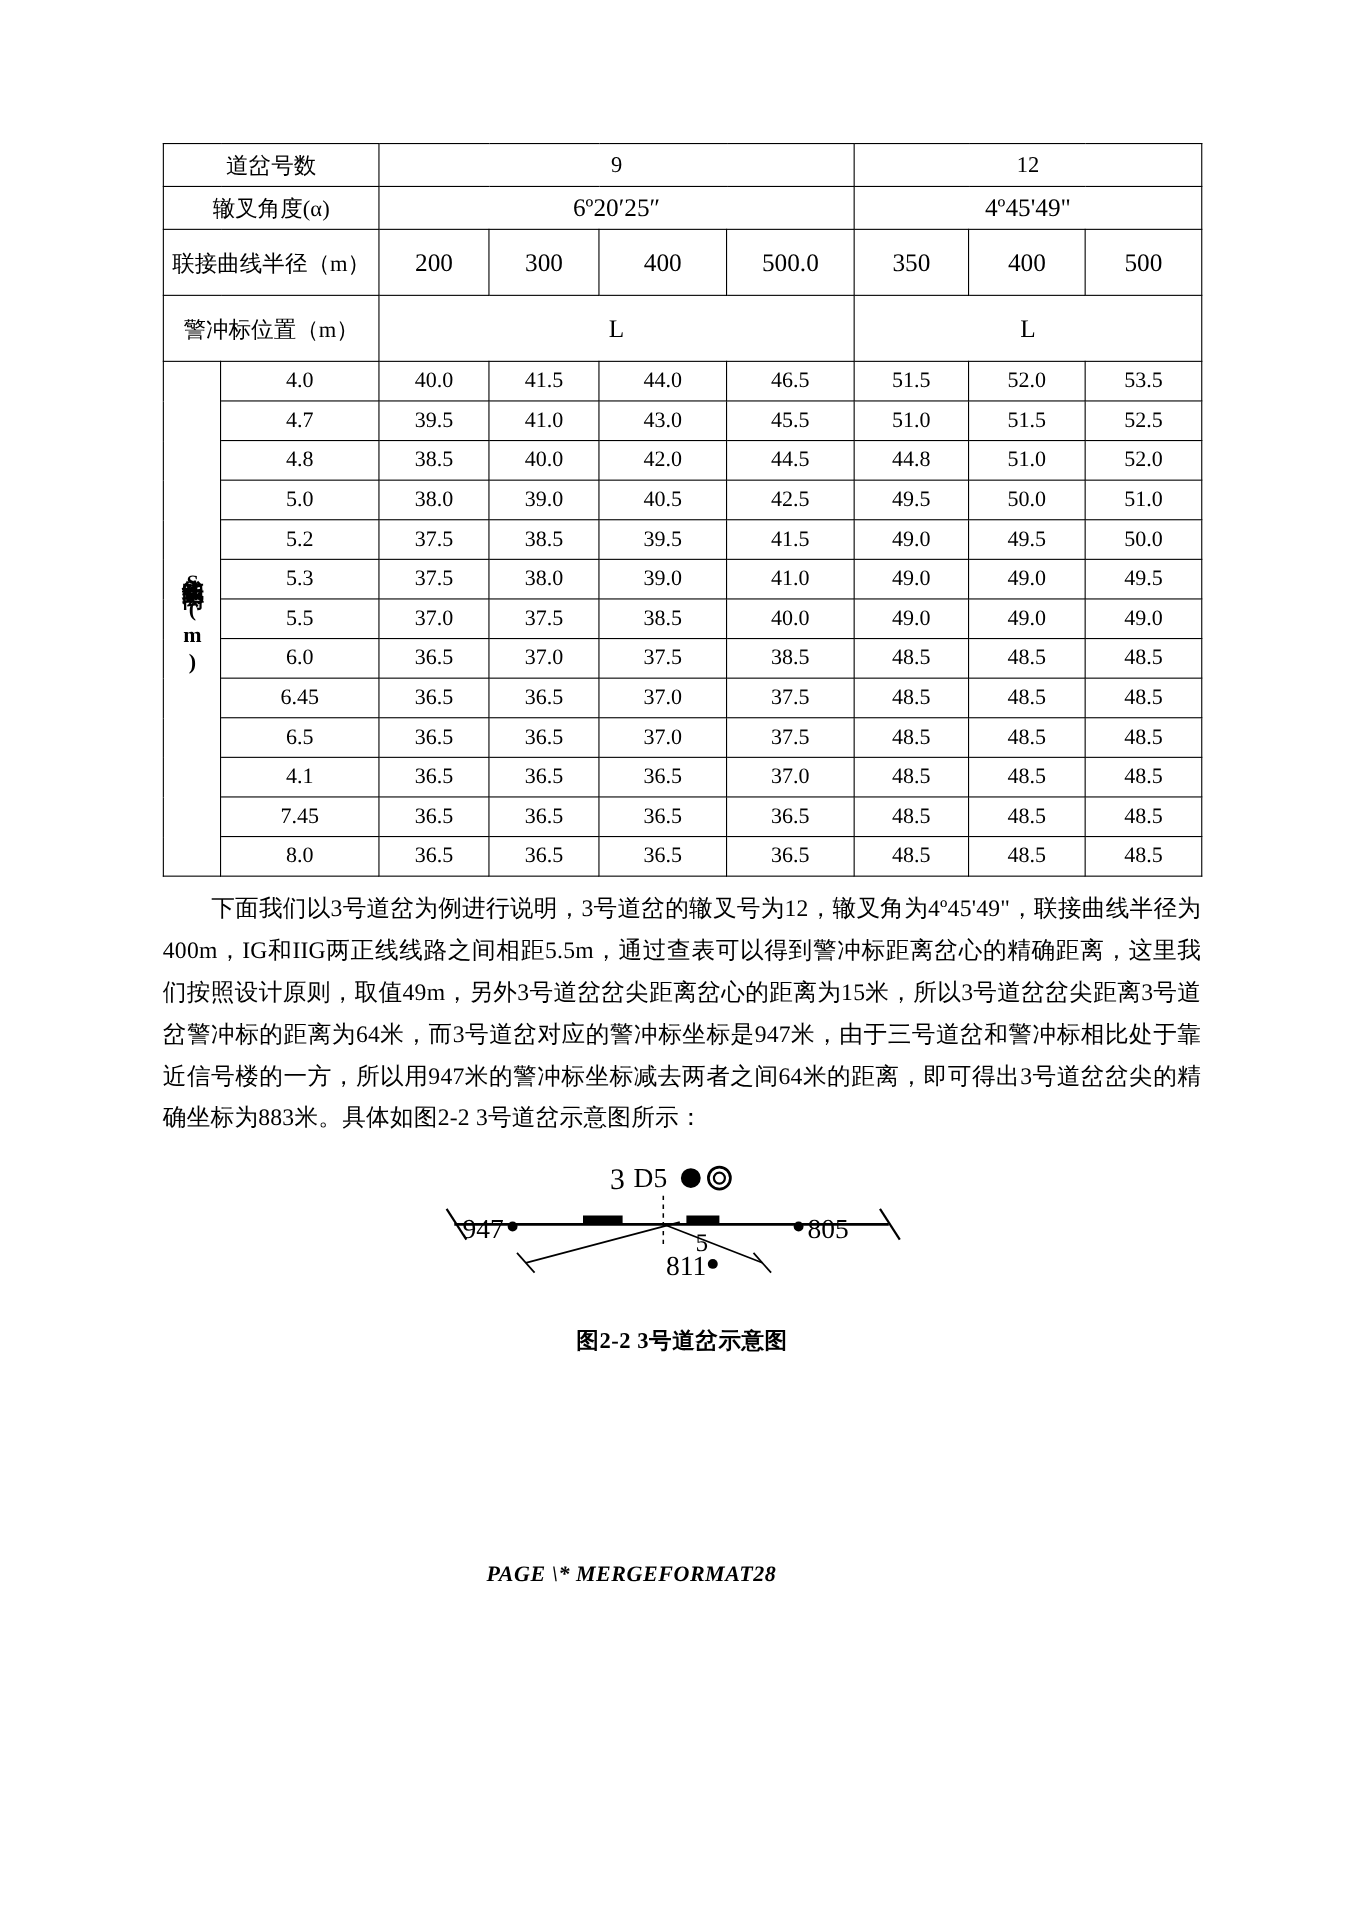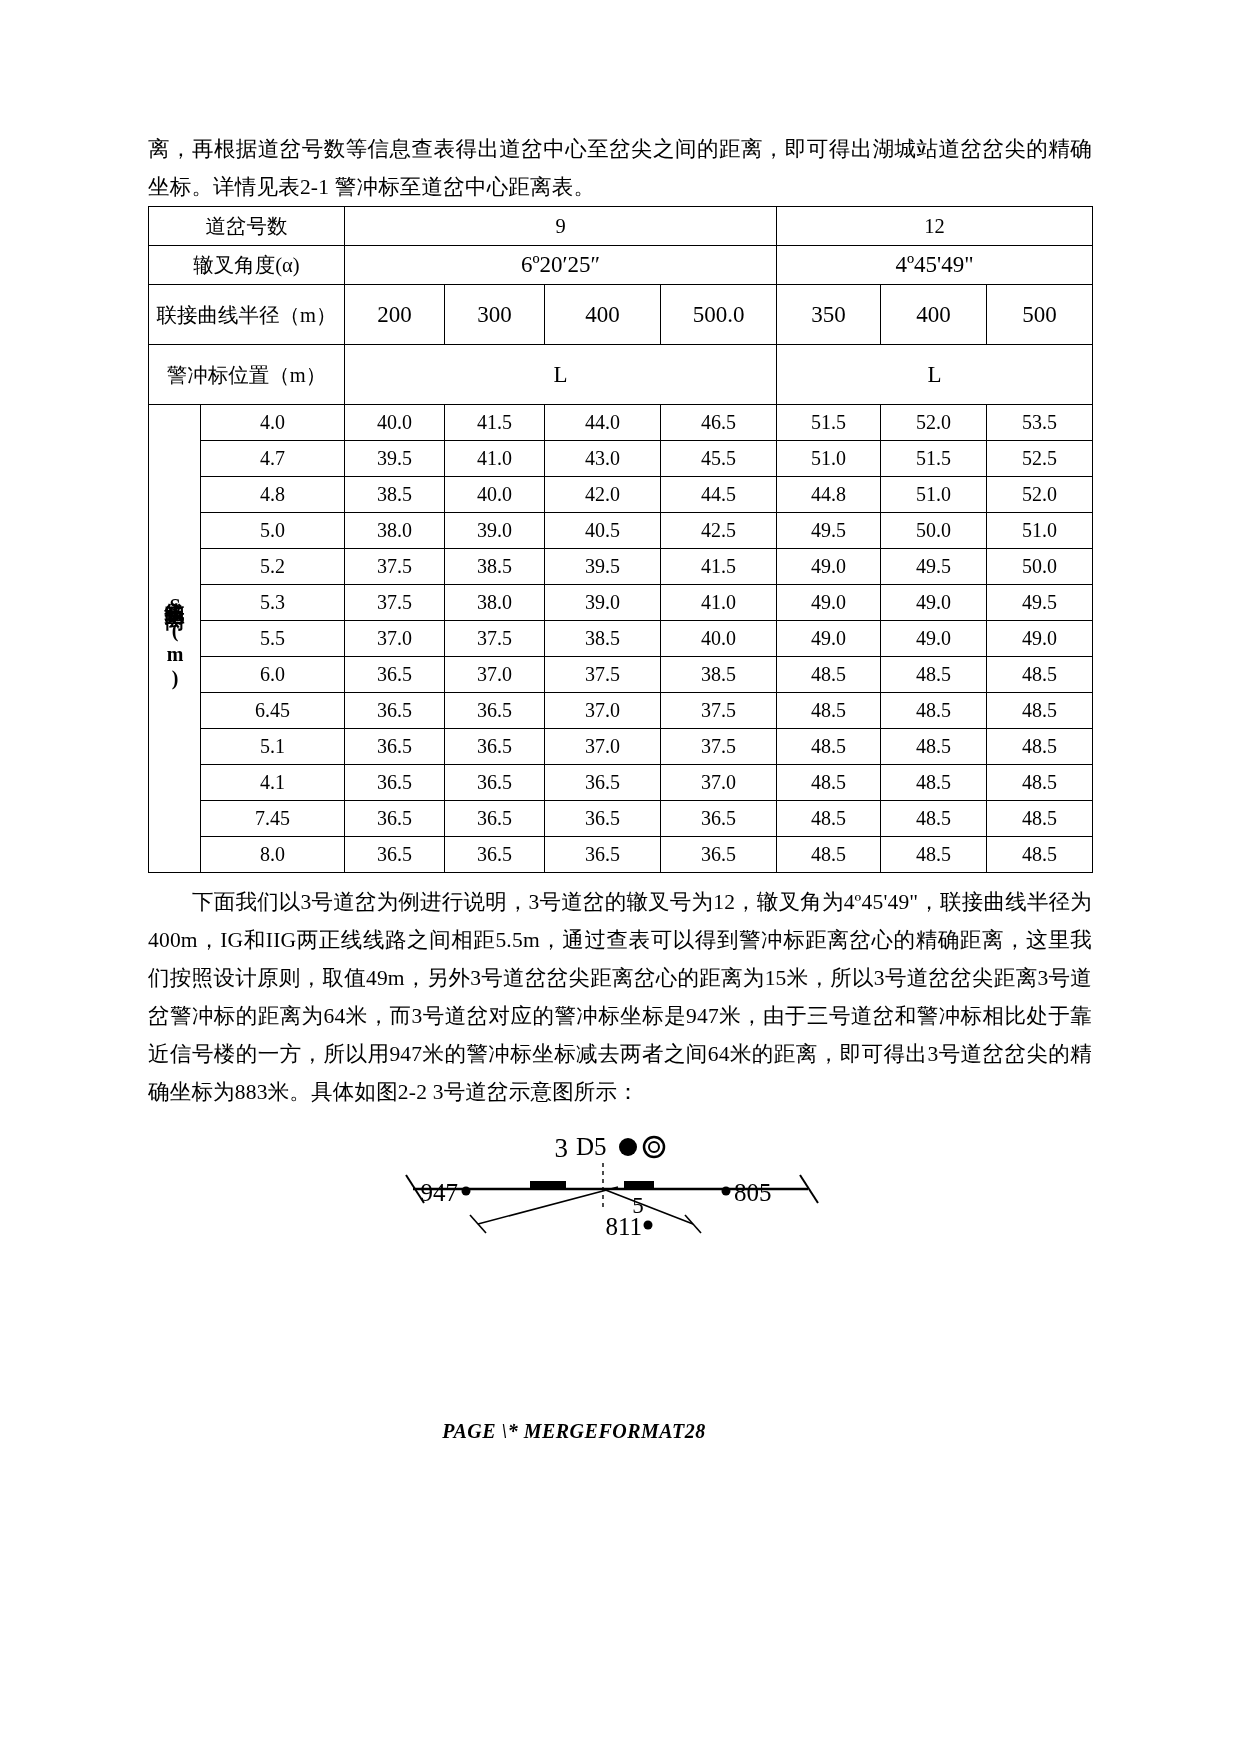--- a/index.html
+++ b/index.html
@@ -110,21 +110,20 @@
     letter-spacing: 0.5px;
   }
   .spacer-top { height: 10px; }
 </style>
 </head>
 <body>
 
 <div class="page">
   <div class="content">
 
-    <p class="body-text">离，再根据道岔号数等信息查表得出道岔中心至岔尖之间的距离，即可得出湖城站道岔岔尖的精确坐标。详情见表2-1 警冲标至道岔中心距离表。</p>
 
 
     <table class="dist">
       <colgroup>
         <col style="width:52px">
         <col style="width:144px">
         <col style="width:100px">
         <col style="width:100px">
         <col style="width:116px">
         <col style="width:116px">
@@ -246,21 +245,21 @@
           <td class="num">6.45</td>
           <td class="num">36.5</td>
           <td class="num">36.5</td>
           <td class="num">37.0</td>
           <td class="num">37.5</td>
           <td class="num">48.5</td>
           <td class="num">48.5</td>
           <td class="num">48.5</td>
         </tr>
         <tr>
-          <td class="num">5.1</td>
+          <td class="num">6.5</td>
           <td class="num">36.5</td>
           <td class="num">36.5</td>
           <td class="num">37.0</td>
           <td class="num">37.5</td>
           <td class="num">48.5</td>
           <td class="num">48.5</td>
           <td class="num">48.5</td>
         </tr>
         <tr>
           <td class="num">4.1</td>
@@ -328,17 +327,18 @@
 
         <text x="420" y="28" font-family="Liberation Serif, serif" font-size="27" text-anchor="end">3</text>
         <text x="428" y="26" font-family="Liberation Serif, serif" font-size="25">D5</text>
         <text x="310" y="72" font-family="Liberation Serif, serif" font-size="25" text-anchor="end">947</text>
         <text x="586" y="72" font-family="Liberation Serif, serif" font-size="25">805</text>
         <text x="490" y="84" font-family="Liberation Serif, serif" font-size="23" text-anchor="middle">5</text>
         <text x="494" y="106" font-family="Liberation Serif, serif" font-size="25" text-anchor="end">811</text>
       </svg>
     </div>
 
+    <div class="fig-caption">图2-2   3号道岔示意图</div>
 
   </div>
 
   <div class="footer">PAGE  \* MERGEFORMAT28</div>
 </div>
 
 </body></html>

